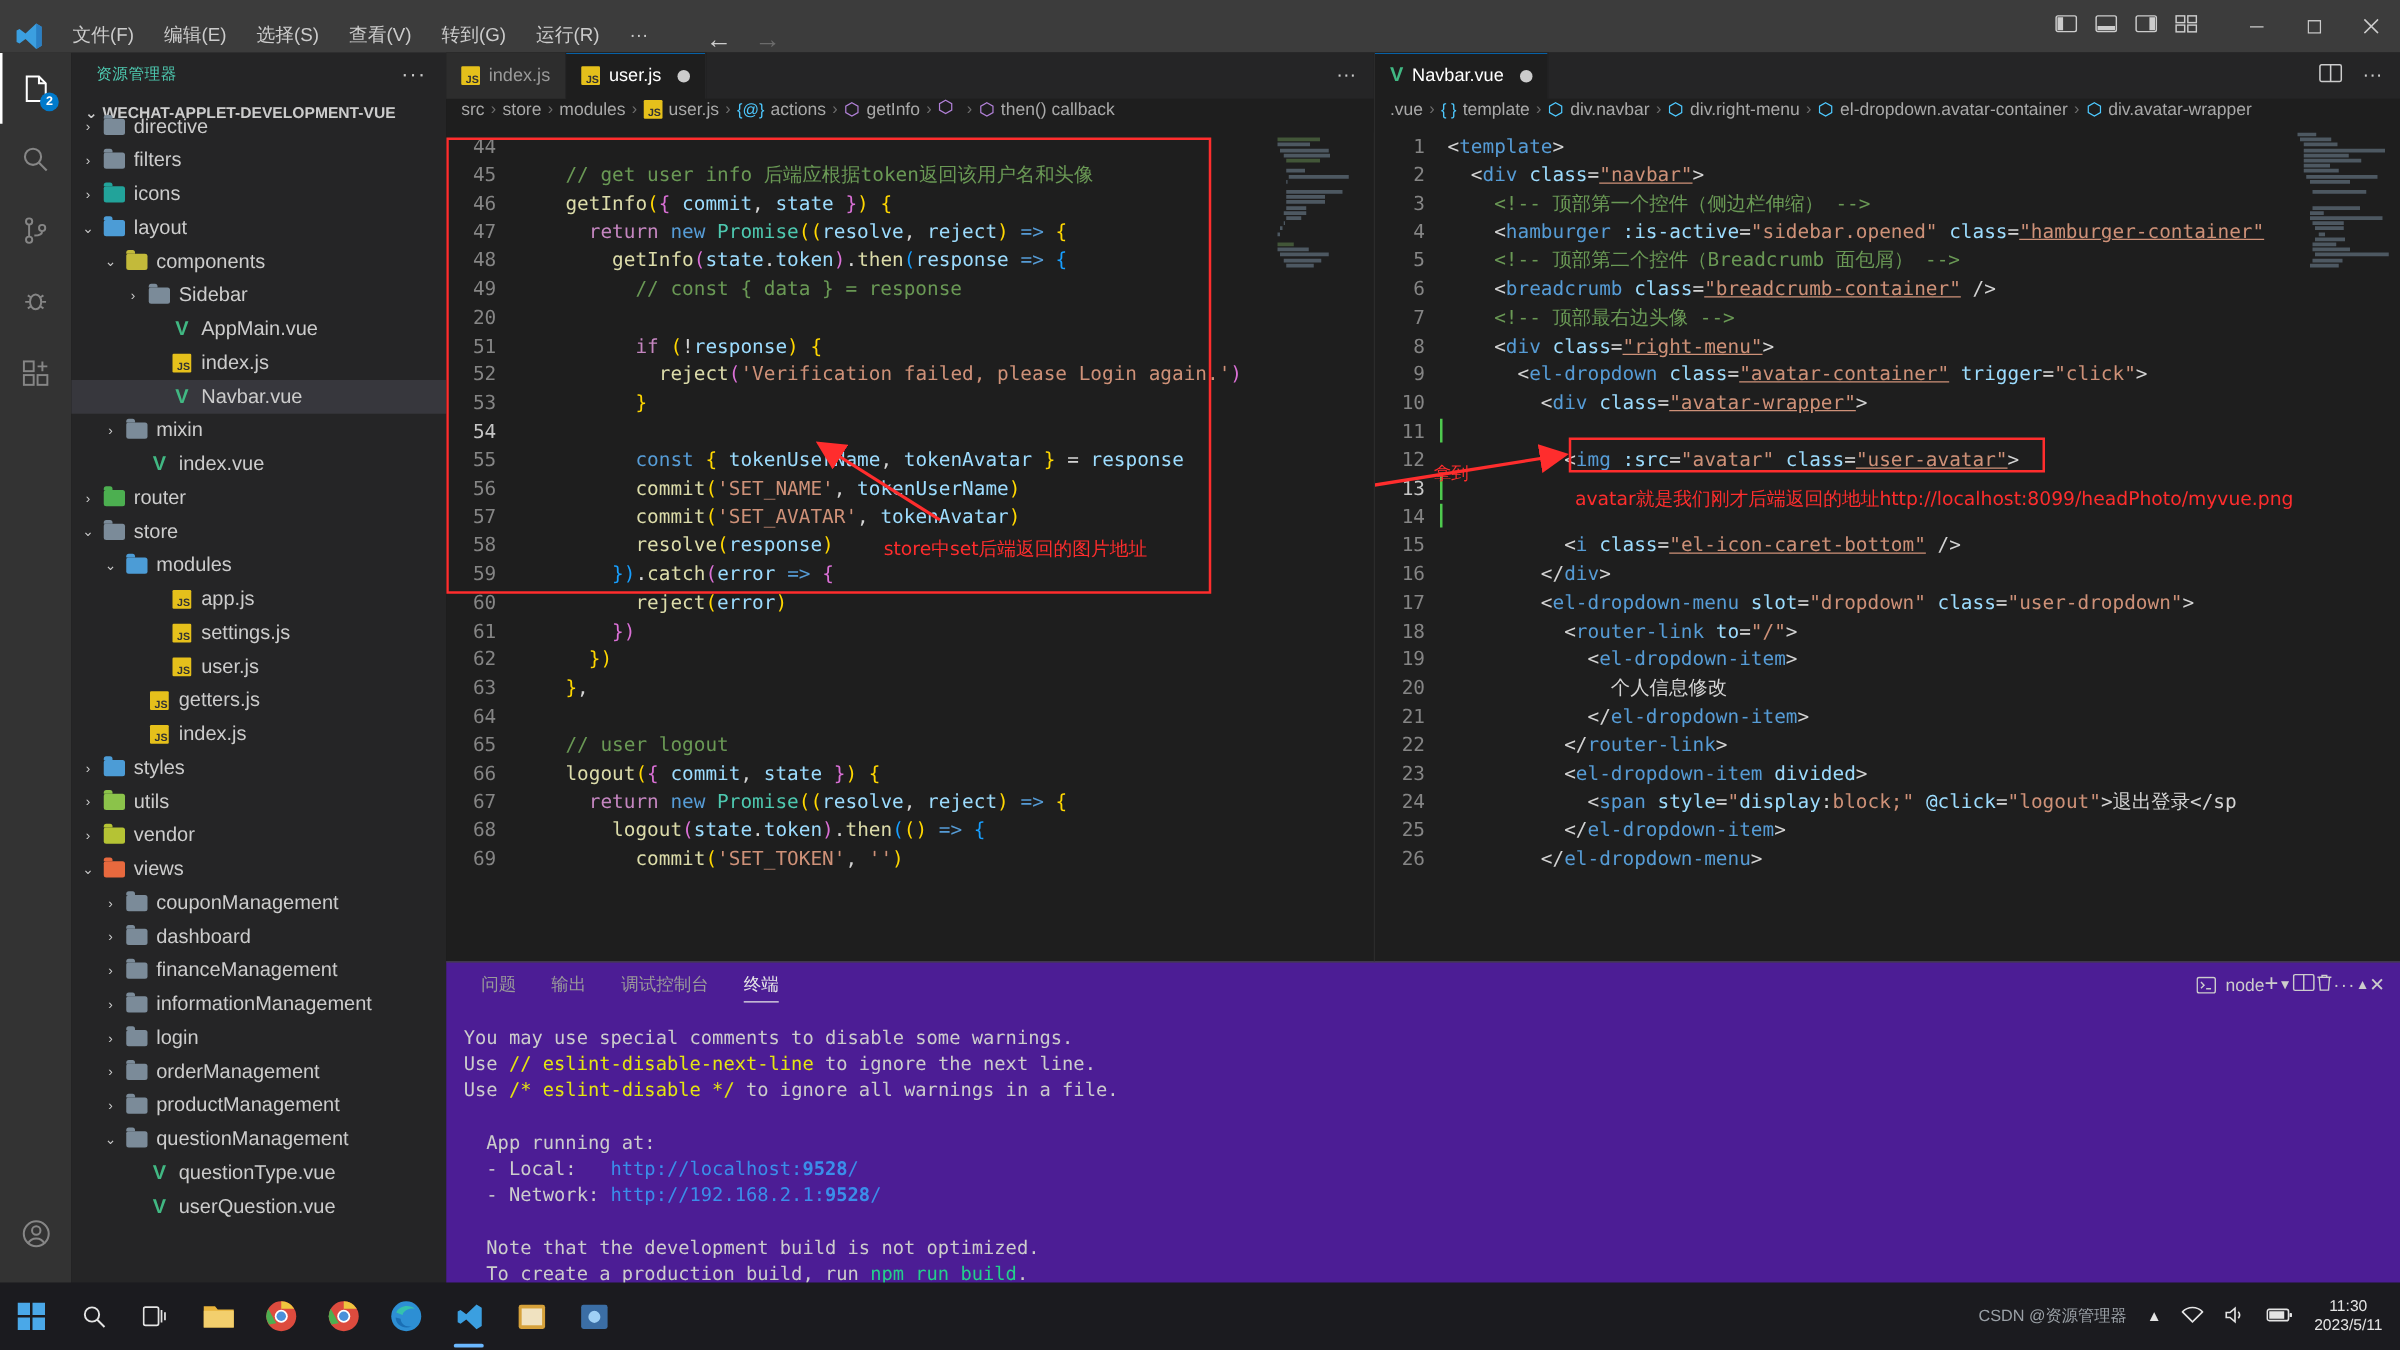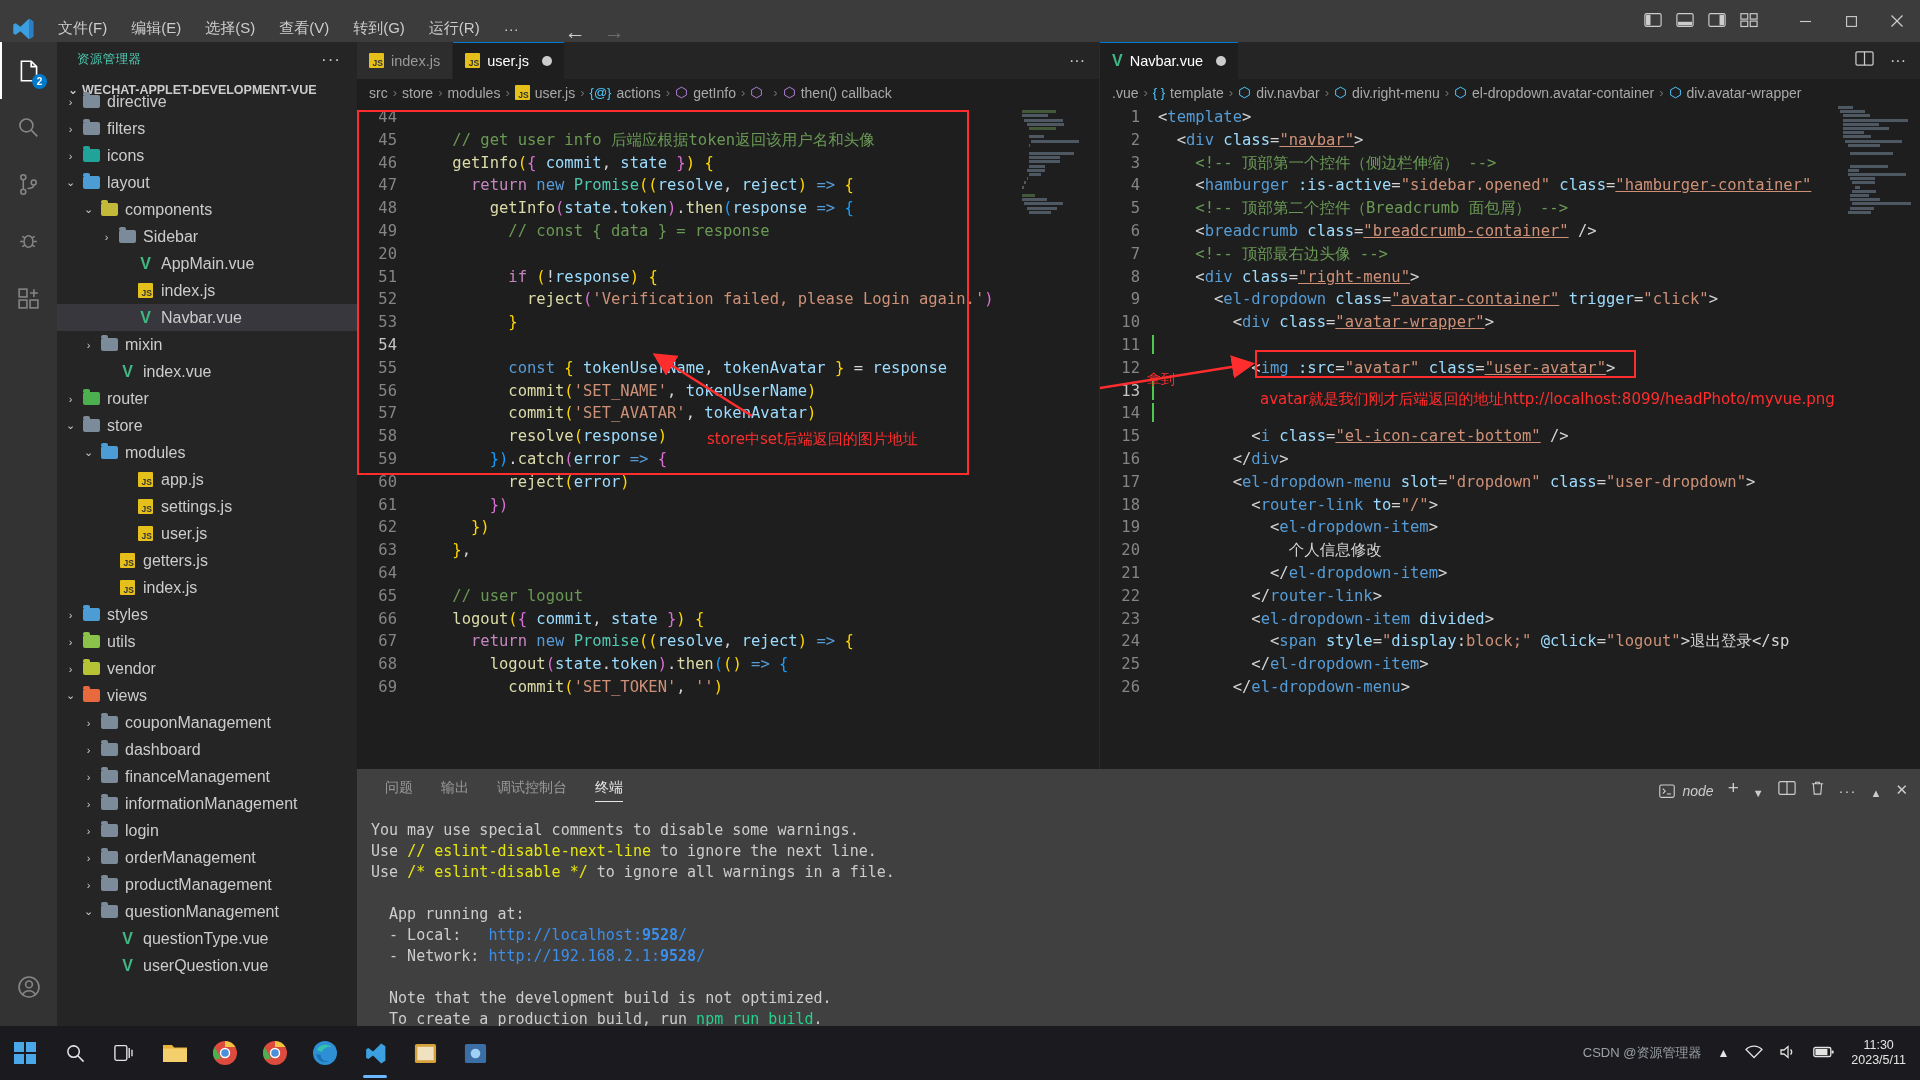--- a/index.html
+++ b/index.html
@@ -81,21 +81,21 @@
   .egroup.left { width: 743px; flex: 0 0 743px; border-right: 1px solid #2b2b2b; }
   .egroup.right { flex: 1 1 auto; }
 
   .tabrow { height: 37px; background: #252526; display: flex; align-items: stretch; position: relative; }
   .tab { display: flex; align-items: center; gap: 7px; padding: 0 12px; background: #2d2d2d; color: #9a9a9a;
          font-size: 14.5px; border-right: 1px solid #252526; max-width: 220px; white-space: nowrap; position: relative; }
   .tab.active { background: #1e1e1e; color: #ffffff; box-shadow: inset 0 1px 0 #0078d4; }
   .dirty-dot { width: 10px; height: 10px; border-radius: 50%; background: #cccccc; margin-left: 6px; }
   .tabrow-actions { margin-left: auto; display: flex; align-items: center; gap: 16px; padding: 0 14px; color: #cccccc; font-size: 16px; }
 
-  .breadcrumb { height: 27px; display: flex; align-items: center; padding: 0 0 0 12px;
+  .breadcrumb { height: 27px; display: flex; align-items: flex-start; padding: 0 0 0 12px;
                 font-size: 14px; color: #a9a9a9; gap: 5px; white-space: nowrap; overflow: hidden; background: #1e1e1e; }
   .bc-part { display: flex; align-items: center; gap: 5px; }
   .bc-sep { color: #6e6e6e; font-size: 13px; }
   .sym-icon { font-size: 13px; }
   .sym-blue { color: #4ec9ff; }
 
   .code { flex: 1 1 auto; display: flex; position: relative; overflow: hidden;
           font-family: "DejaVu Sans Mono", "Liberation Mono", monospace; font-size: 15.5px; line-height: 22.8px; }
   .gutter { width: 52px; flex: 0 0 52px; text-align: right; padding-right: 12px; color: #858585; user-select: none; }
   .gutter .ln { height: 22.8px; margin-left: 16px; }
@@ -121,26 +121,26 @@
   .attr{ color: #9CDCFE; }
   .strU { color: #CE9178; text-decoration: underline; text-decoration-color: #CE9178; }
   .caret { display: inline-block; width: 2px; height: 19px; background: #aeafad; vertical-align: -4px; }
 
   
   .anno-box { position: absolute; border: 2.5px solid #ff2d2d; pointer-events: none; }
   .anno-text { position: absolute; color: #ff2d2d; font-size: 15px; font-family: "DejaVu Sans", sans-serif; white-space: nowrap; }
   .anno-svg { position: absolute; left: 0; top: 0; width: 100%; height: 100%; pointer-events: none; overflow: visible; }
 
   
-  .panel { height: 285px; flex: 0 0 285px; background: #404040; border-top: 1px solid #414141; display: flex; flex-direction: column; }
+  .panel { height: 285px; flex: 0 0 285px; background: #4c1d95; border-top: 1px solid #414141; display: flex; flex-direction: column; }
   .panel-head { height: 36px; display: flex; align-items: center; padding: 0 12px 0 14px; }
   .ptab { padding: 0 14px; font-size: 14px; color: #9a9a9a; height: 36px; display: flex; align-items: center; position: relative; }
   .ptab.active { color: #e7e7e7; }
   .ptab.active:after { content: ''; position: absolute; left: 14px; right: 14px; bottom: 4px; height: 1.5px; background: #e7e7e7; }
-  .panel-actions { margin-left: auto; display: flex; align-items: flex-end; gap: 14px; color: #cccccc; font-size: 15px; font-style: italic; }
+  .panel-actions { margin-left: auto; display: flex; align-items: center; gap: 0; color: #cccccc; font-size: 15px; }
   .term-pill { display: flex; align-items: center; gap: 7px; font-size: 14px; color: #cccccc; }
   .term-body { flex: 1 1 auto; padding: 14px 0 0 14px; font-family: "DejaVu Sans Mono", "Liberation Mono", monospace;
                font-size: 15px; line-height: 21px; color: #cccccc; white-space: pre; overflow: hidden; }
   .ty { color: #e5e510; } .tb { color: #3b8eea; } .tg { color: #23d18b; }
   .tcursor { display: inline-block; width: 9px; height: 17px; background: #cccccc; vertical-align: -3px; }
 
   
   .statusbar { height: 26px; flex: 0 0 26px; background: #007acc; display: flex; align-items: center;
                color: #ffffff; font-size: 13.5px; padding: 0 4px; }
   .sbi { padding: 0 7px; height: 26px; display: flex; align-items: center; gap: 5px; white-space: nowrap; }

